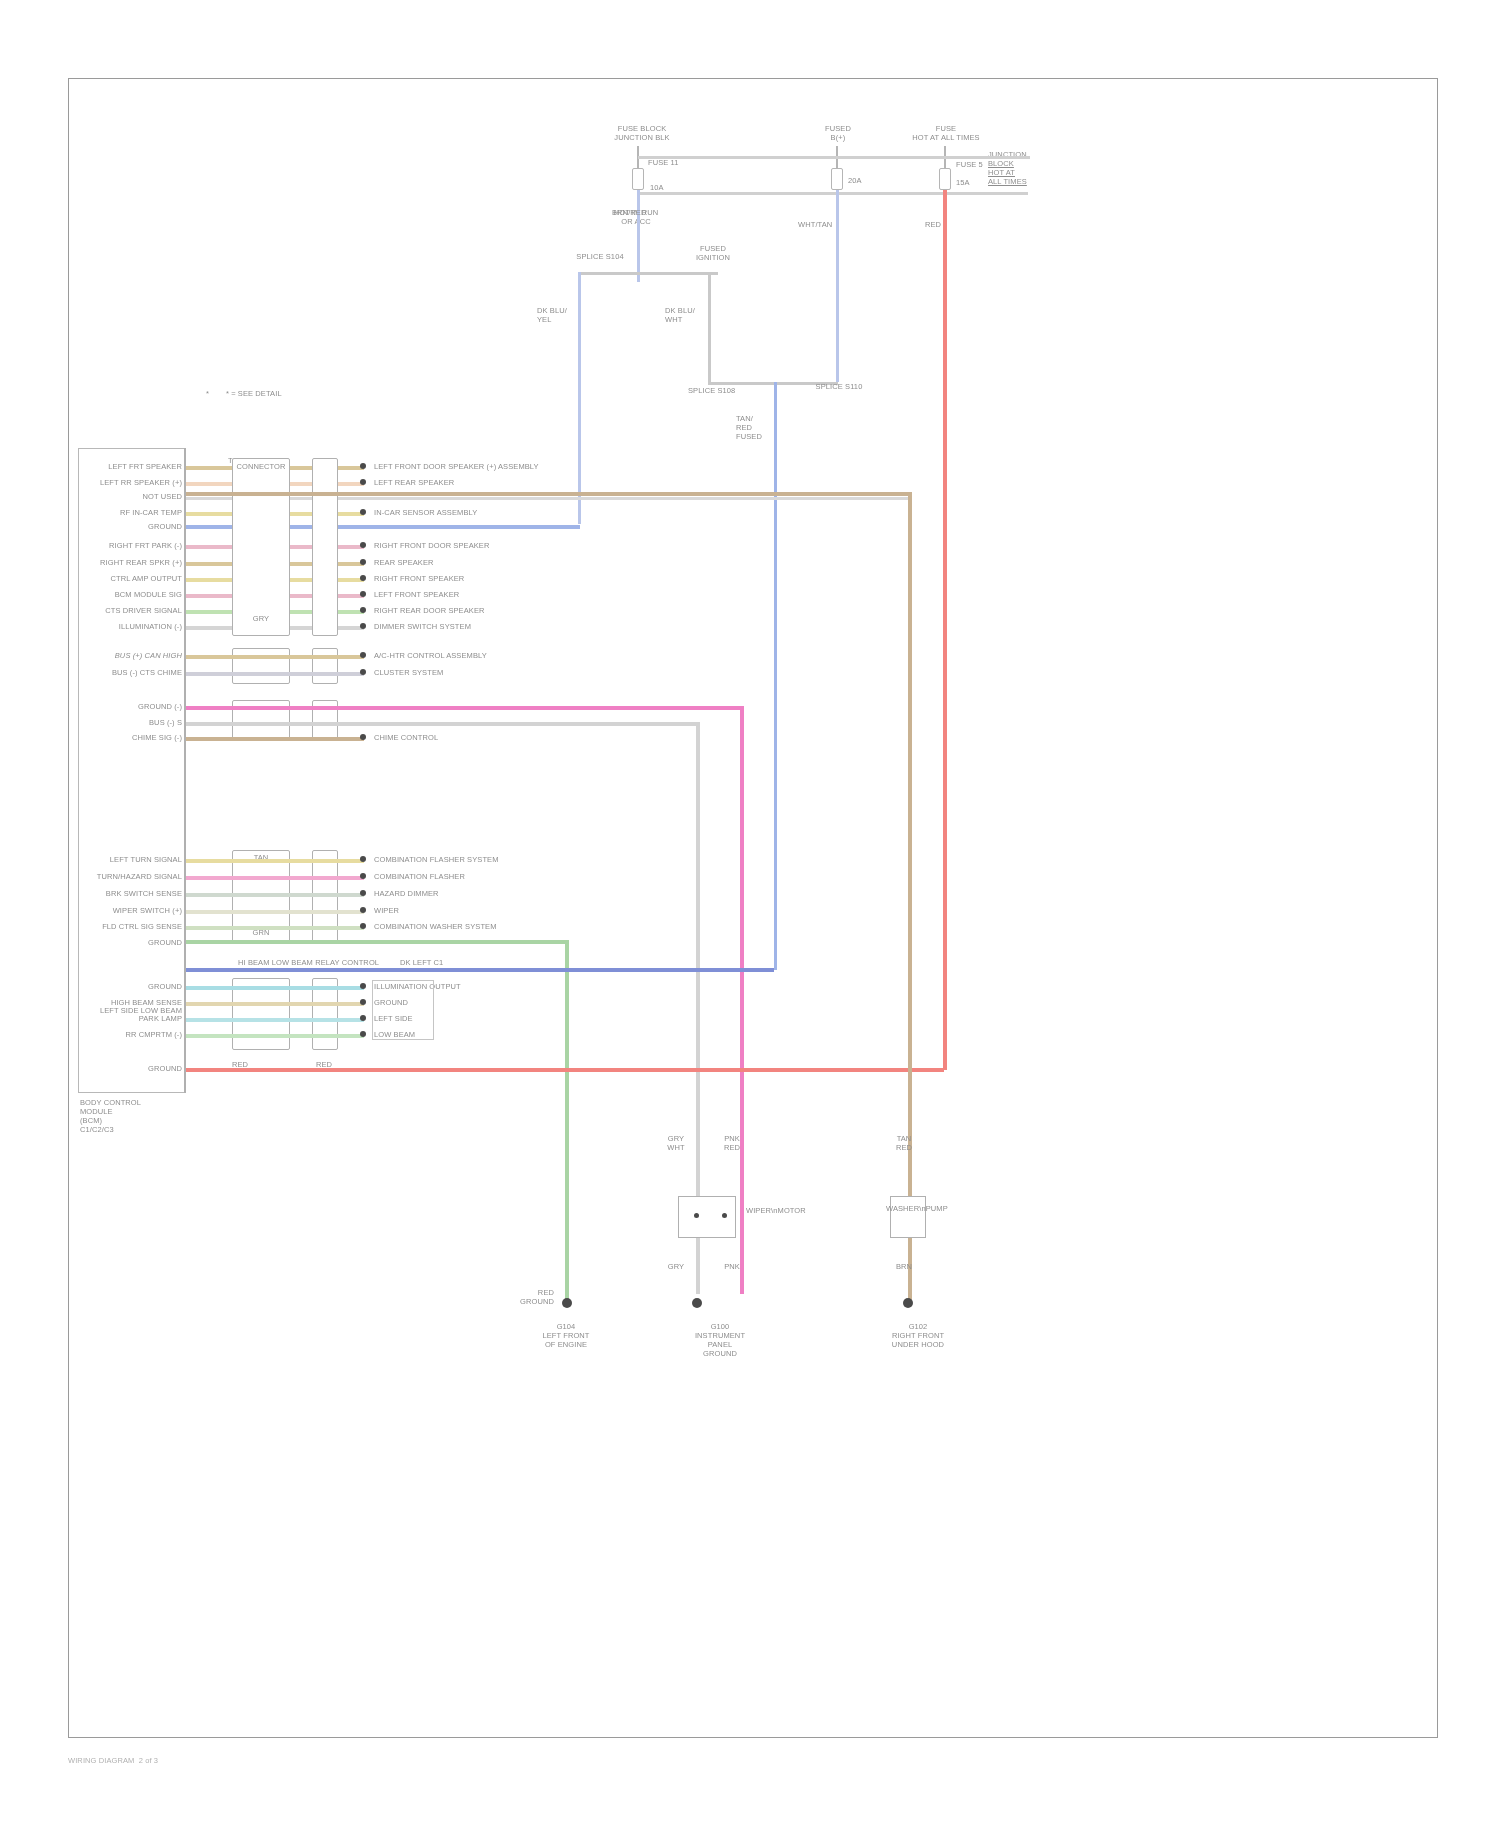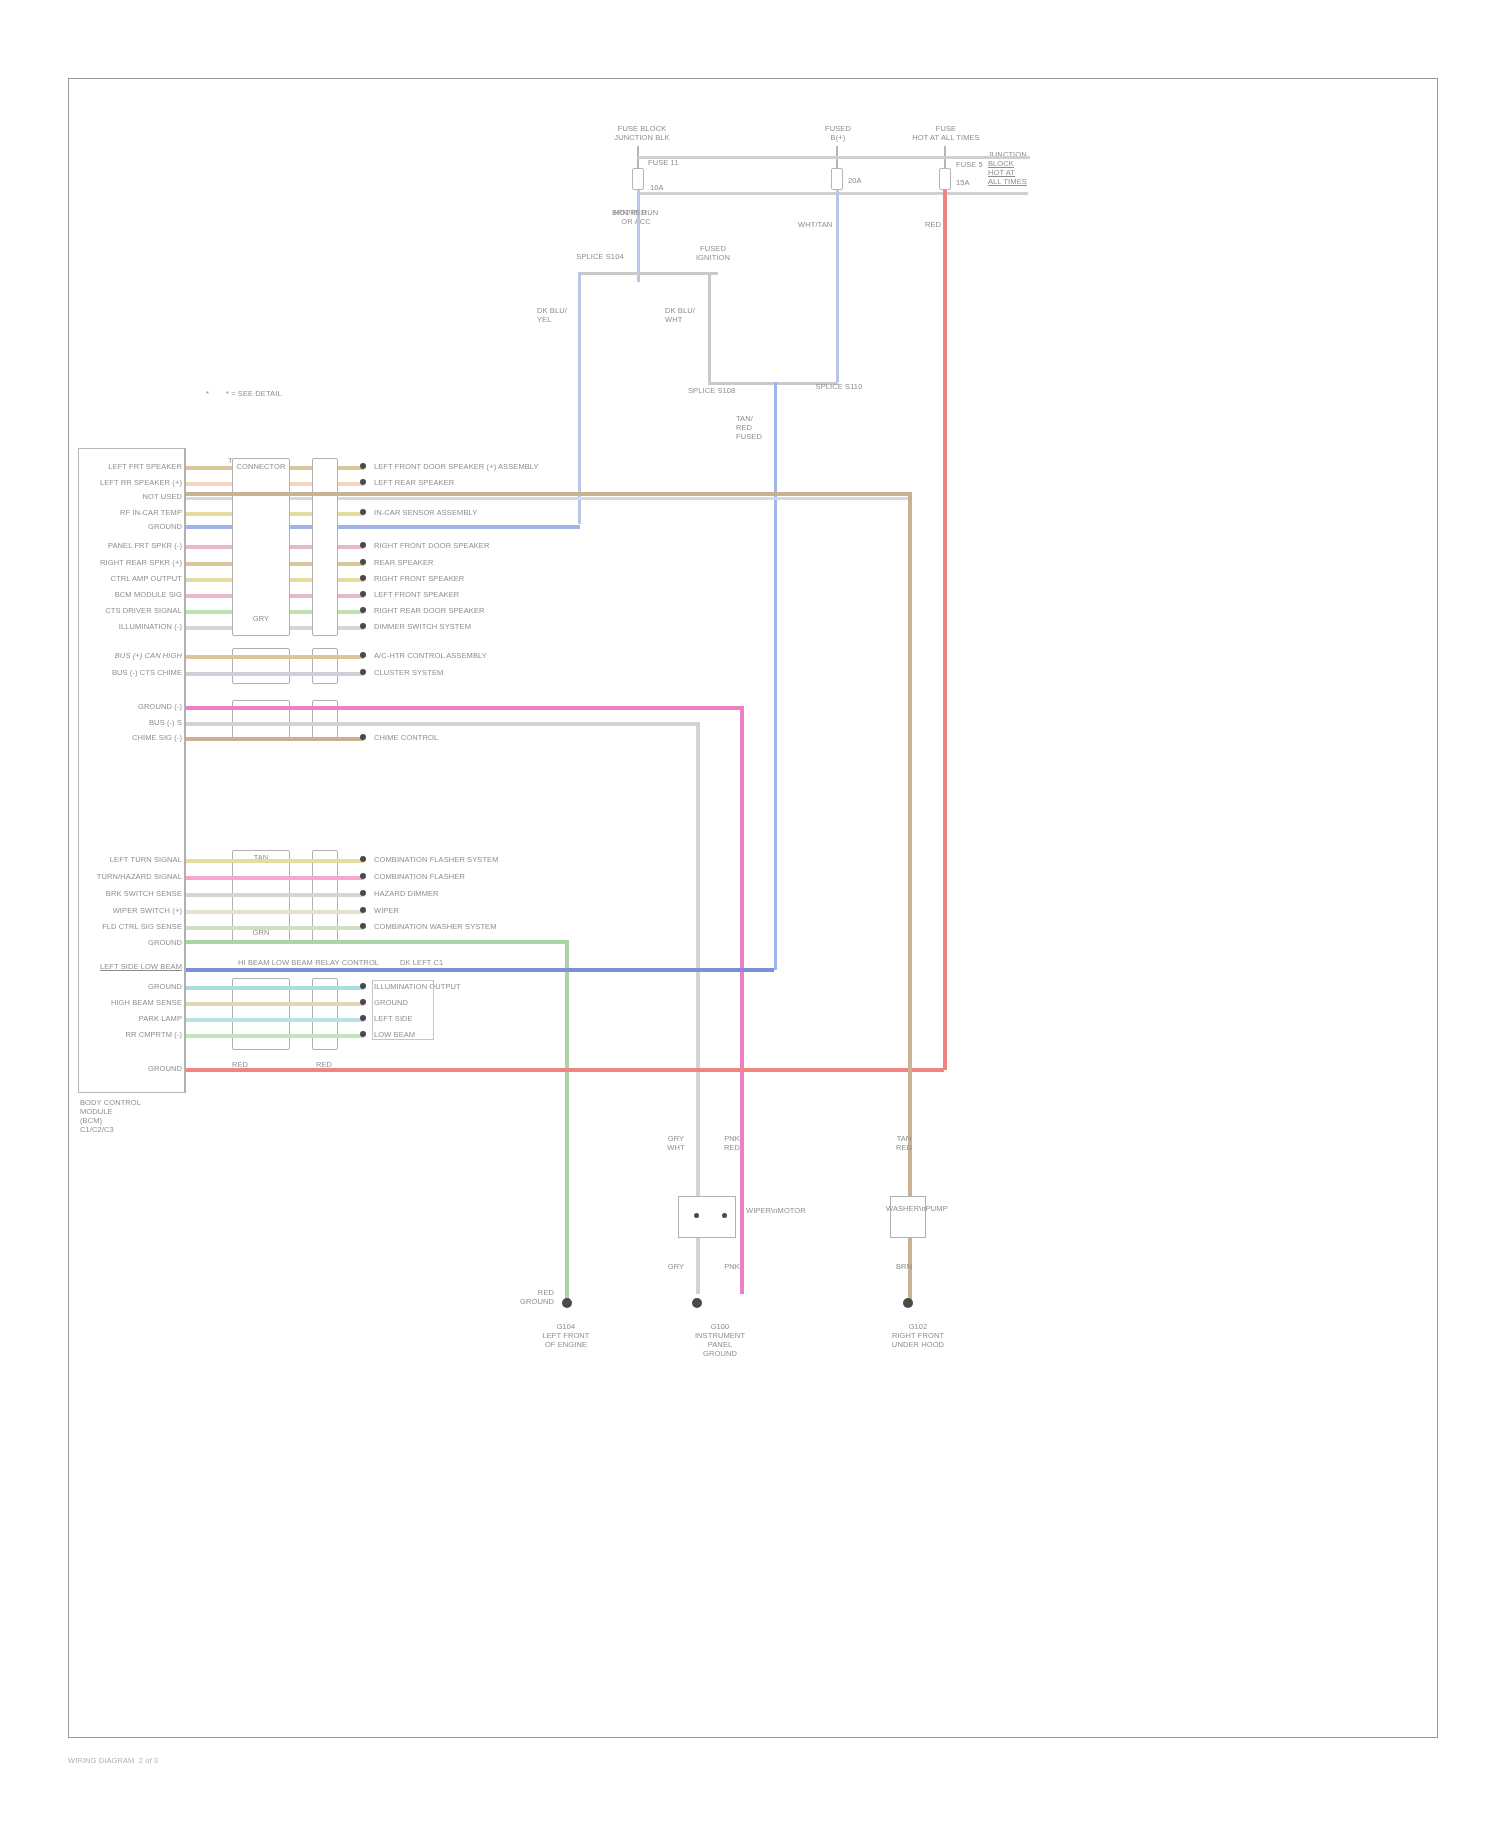--- a/index.html
+++ b/index.html
@@ -132,21 +132,21 @@
 
   <div class="wire wh2" style="left:186px;top:512px;width:178px;background:#e7dca0;"></div>
   <div class="lbl r" style="left:90px;top:508px;width:92px;">RF IN-CAR TEMP</div>
   <div class="dot" style="left:360px;top:509px;"></div>
   <div class="lbl" style="left:374px;top:508px;">IN-CAR SENSOR ASSEMBLY</div>
 
   <div class="wire wh2" style="left:186px;top:525px;width:394px;background:#9fb4e8;"></div>
   <div class="lbl r" style="left:90px;top:522px;width:92px;">GROUND</div>
 
   <div class="wire wh2" style="left:186px;top:545px;width:178px;background:#eab9c9;"></div>
-  <div class="lbl r" style="left:90px;top:541px;width:92px;">PANEL FRT SPKR (-)</div>
+  <div class="lbl r" style="left:90px;top:541px;width:92px;">RIGHT FRT PARK (-)</div>
   <div class="dot" style="left:360px;top:542px;"></div>
   <div class="lbl" style="left:374px;top:541px;">RIGHT FRONT DOOR SPEAKER</div>
 
   <div class="wire wh2" style="left:186px;top:562px;width:178px;background:#d9c79a;"></div>
   <div class="lbl r" style="left:90px;top:558px;width:92px;">RIGHT REAR SPKR (+)</div>
   <div class="dot" style="left:360px;top:559px;"></div>
   <div class="lbl" style="left:374px;top:558px;">REAR SPEAKER</div>
 
   <div class="wire wh2" style="left:186px;top:578px;width:178px;background:#e7dca0;"></div>
   <div class="lbl r" style="left:90px;top:574px;width:92px;">CTRL AMP OUTPUT</div>
@@ -231,21 +231,21 @@
   <div class="wire wh2" style="left:186px;top:926px;width:178px;background:#cfe0c2;"></div>
   <div class="lbl r" style="left:90px;top:922px;width:92px;">FLD CTRL SIG SENSE</div>
   <div class="dot" style="left:360px;top:923px;"></div>
   <div class="lbl" style="left:374px;top:922px;">COMBINATION WASHER SYSTEM</div>
 
   <div class="wire wh2" style="left:186px;top:940px;width:382px;background:#a9d4a4;"></div>
   <div class="lbl r" style="left:90px;top:938px;width:92px;">GROUND</div>
   <div class="wire wv2" style="left:565px;top:940px;height:360px;background:#a9d4a4;"></div>
 
   <div class="wire wh2" style="left:186px;top:968px;width:588px;background:#7f8fd6;"></div>
-  <div class="lbl r" style="left:90px;top:962px;width:92px;text-decoration:underline;">LEFT SIDE LOW BEAM</div>
+  <div class="lbl r" style="left:90px;top:1006px;width:92px;">LEFT SIDE LOW BEAM</div>
   <div class="lbl" style="left:238px;top:958px;">HI BEAM LOW BEAM RELAY CONTROL</div>
   <div class="lbl" style="left:400px;top:958px;">DK LEFT C1</div>
 
   <div class="splice" style="left:232px;top:978px;width:58px;height:72px;"></div>
   <div class="splice" style="left:312px;top:978px;width:26px;height:72px;"></div>
 
   <div class="wire wh2" style="left:186px;top:986px;width:178px;background:#a8dde4;"></div>
   <div class="lbl r" style="left:90px;top:982px;width:92px;">GROUND</div>
   <div class="dot" style="left:360px;top:983px;"></div>
   <div class="lbl" style="left:374px;top:982px;">ILLUMINATION OUTPUT</div>

